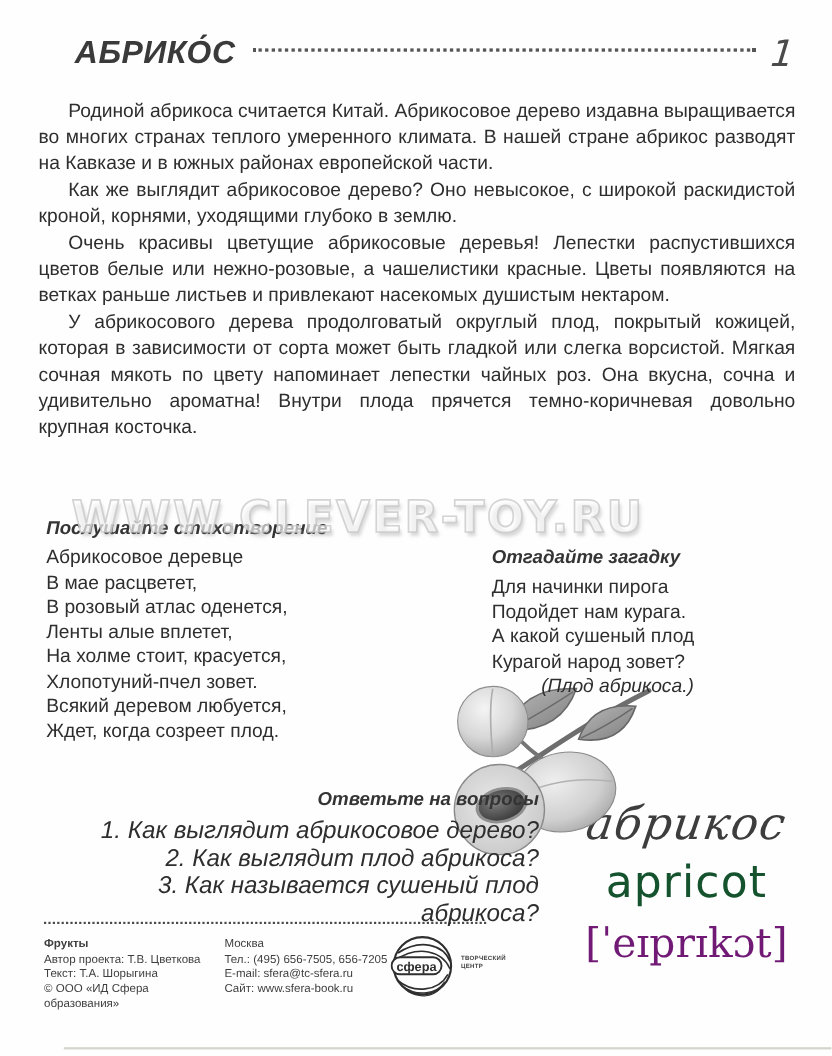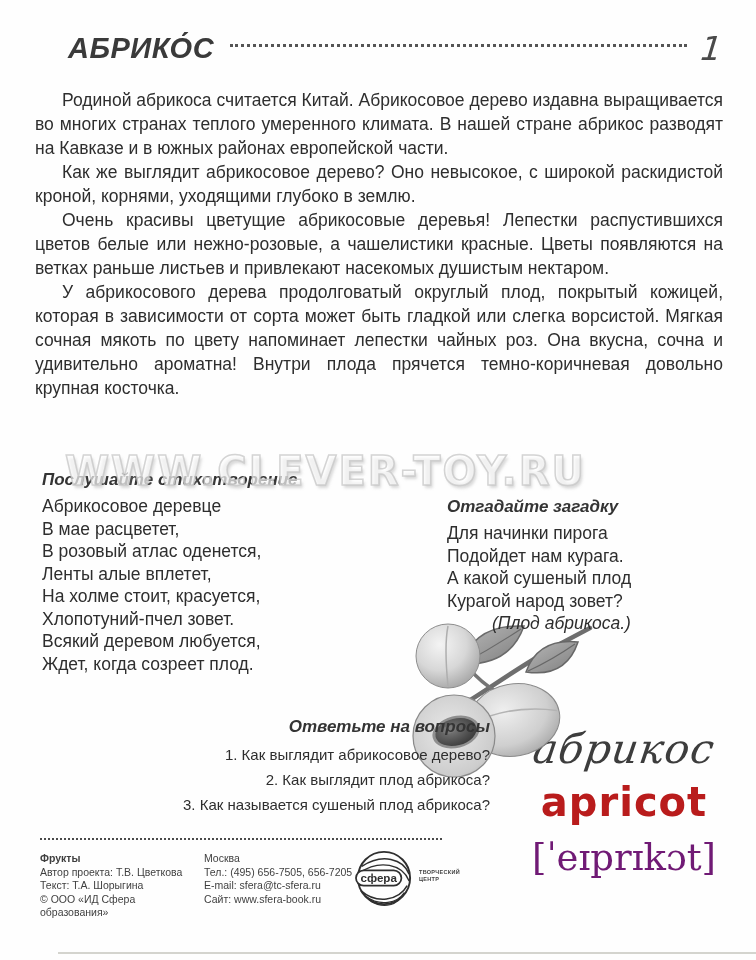--- a/index.html
+++ b/index.html
@@ -54,35 +54,35 @@
     color: #343434;
   }
   .poem { position: absolute; left: 42px; top: 470px; width: 390px; z-index: 2; }
   .poem-line, .riddle-line { font-size: 17.5px; line-height: 22.5px; color: #2e2e2e; }
   .riddle { position: absolute; left: 447px; top: 497px; width: 290px; z-index: 2; }
   .riddle-answer {
     font-size: 17.5px; line-height: 23px; font-style: italic;
     padding-left: 45px; color: #2e2e2e;
   }
   .questions { position: absolute; left: 40px; top: 717px; width: 450px; z-index: 2; text-align: right; }
-  .question-line { font-size: 15px; line-height: 25px; color: #2e2e2e; }
+  .question-line { font-size: 22px; line-height: 25px; color: #2e2e2e; font-style: italic; }
 
   
   .apricot-art { position: absolute; left: 402px; top: 612px; z-index: 1; }
 
   
   .word-labels { position: absolute; left: 515px; top: 724px; width: 218px; text-align: center; }
   .label-ru {
     font-family: "DejaVu Serif", serif; font-style: italic;
     font-size: 41px; line-height: 50px; color: #3d3d3d;
     transform: skewX(-8deg); letter-spacing: 1px;
   }
   .label-en {
-    font-family: "DejaVu Sans", sans-serif; font-weight: bold;
-    font-size: 40px; line-height: 56px; color: #b91c1c; letter-spacing: 1px;
+    font-family: "DejaVu Sans", sans-serif; font-weight: normal;
+    font-size: 40px; line-height: 56px; color: #14532d; letter-spacing: 1px;
   }
   .label-ipa {
     font-family: "DejaVu Serif", serif; font-size: 37px; line-height: 56px; color: #701a75;
   }
 
   
   .footer { position: absolute; left: 40px; top: 838px; width: 420px; }
   .footer-rule { width: 402px; height: 0; border-top: 2px dotted #4a4a4a; margin-bottom: 7px; }
   .footer-cols { display: flex; margin-top: 12px; }
   .footer-col1 { width: 164px; }

